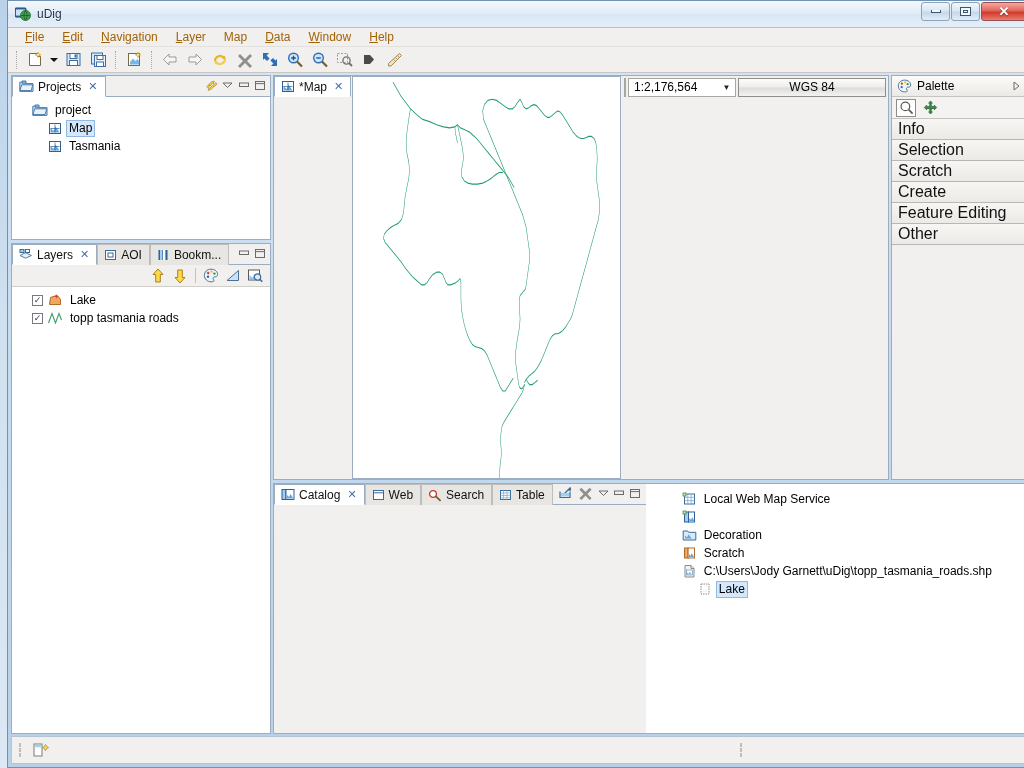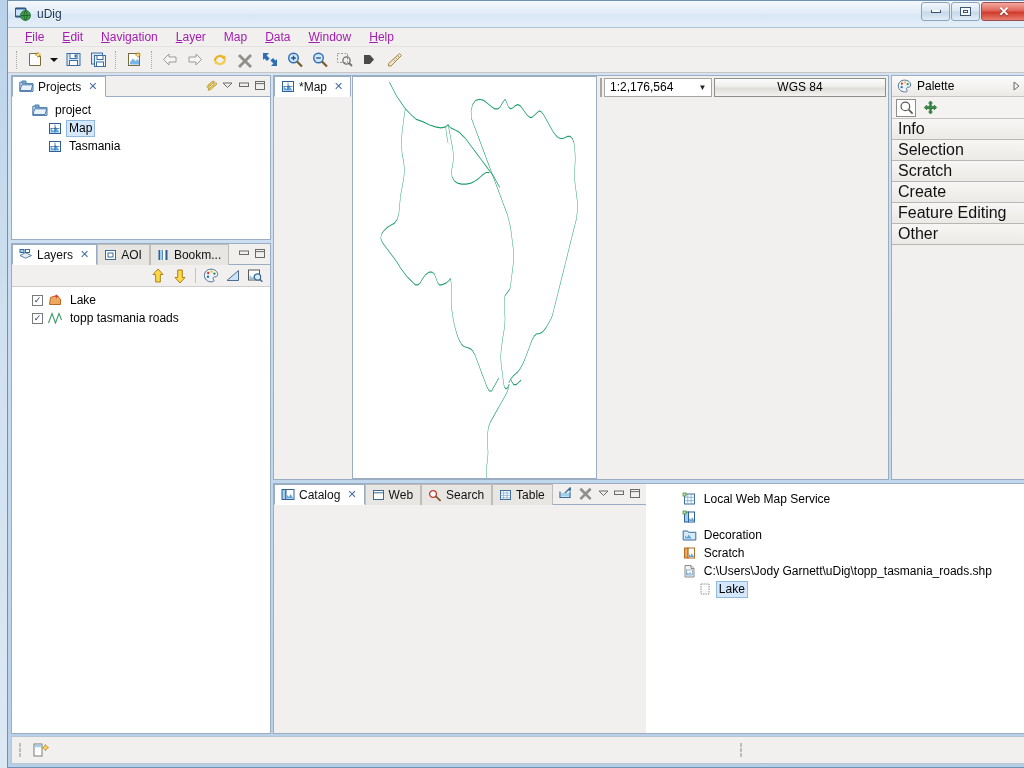--- a/index.html
+++ b/index.html
@@ -46,21 +46,21 @@
   .glyph-res { width:11px; height:9px; border:1px solid #3c5670; background:#f4f8fc; position:relative; }
   .glyph-res:before{ content:''; position:absolute; left:2px; top:2px; right:2px; bottom:2px; border:1px solid #3c5670;}
   .glyph-close { color:#fff; font-size:13px; font-weight:bold; text-shadow:0 1px 1px rgba(0,0,0,.5); line-height:1;}
 
   
   #menubar {
     height:20px; background:#f1f0ee; border-top:1px solid #adc3d8;
     display:flex; align-items:center; padding-left:8px; gap:0px;
     border-bottom:1px solid #e4e2de;
   }
-  .menu-item { padding:2px 9px; font-size:12px; color:#a21caf; cursor:default; }
+  .menu-item { padding:2px 9px; font-size:12px; color:#a16207; cursor:default; }
   .menu-item u { text-decoration: underline; }
 
   
   #toolbar {
     height:26px; background:#f1f0ee; display:flex; align-items:center;
     padding-left:4px; gap:1px; border-bottom:1px solid #c8c6c2;
   }
   .tb-sep { width:2px; height:18px; margin:0 4px;
             border-left:1px dotted #a9a7a3; }
   .tb-btn { width:24px; height:22px; display:flex; align-items:center; justify-content:center; cursor:default; }
@@ -122,21 +122,21 @@
   }
 
   
   #map-editor { flex:1; display:flex; flex-direction:row; border:1px solid #9badc0; background:#f1f0ee; overflow:hidden;}
   #map-canvas { flex:1; background:#fff; border:1px solid #9badc0; margin:0 1px; position:relative; overflow:hidden;}
   #map-status { height:22px; display:flex; align-items:center; gap:2px; padding:1px 2px; background:#f1f0ee;}
   #map-status-blank { flex:1; height:19px; background:#fff; border:1px solid #a7a6a3; }
   #scale-combo { width:108px; height:19px; background:#fff; border:1px solid #a7a6a3;
                  display:flex; align-items:center; justify-content:space-between; padding:0 2px 0 5px; font-size:12px;}
   #scale-combo .arrow { width:13px; text-align:center; font-size:8px; color:#222; }
-  #crs-button { width:172px; height:19px; font-size:12px; display:flex; align-items:center; justify-content:center;
+  #crs-button { width:148px; height:19px; font-size:12px; display:flex; align-items:center; justify-content:center;
                 border:1px solid #8d8d8a; border-radius:0;
                 background:linear-gradient(180deg,#fdfdfd 0%,#ececea 48%,#dedcd8 52%,#f4f3f1 100%); cursor:default;}
 
   
   #palette { width:136px; display:flex; flex-direction:column; border:1px solid #9badc0; background:#f1f0ee;}
   #palette-header { height:21px; display:flex; align-items:center; gap:5px; padding:0 5px;
                     background:linear-gradient(180deg,#fbfbfa,#eceae6); border-bottom:1px solid #c5c3bf; }
   #palette-header .ptitle { font-size:12px; flex:1; }
   .palette-toolrow { height:22px; display:flex; align-items:center; gap:4px; padding:0 4px;
                      background:#f4f3f1; border-bottom:1px solid #c5c3bf;}

